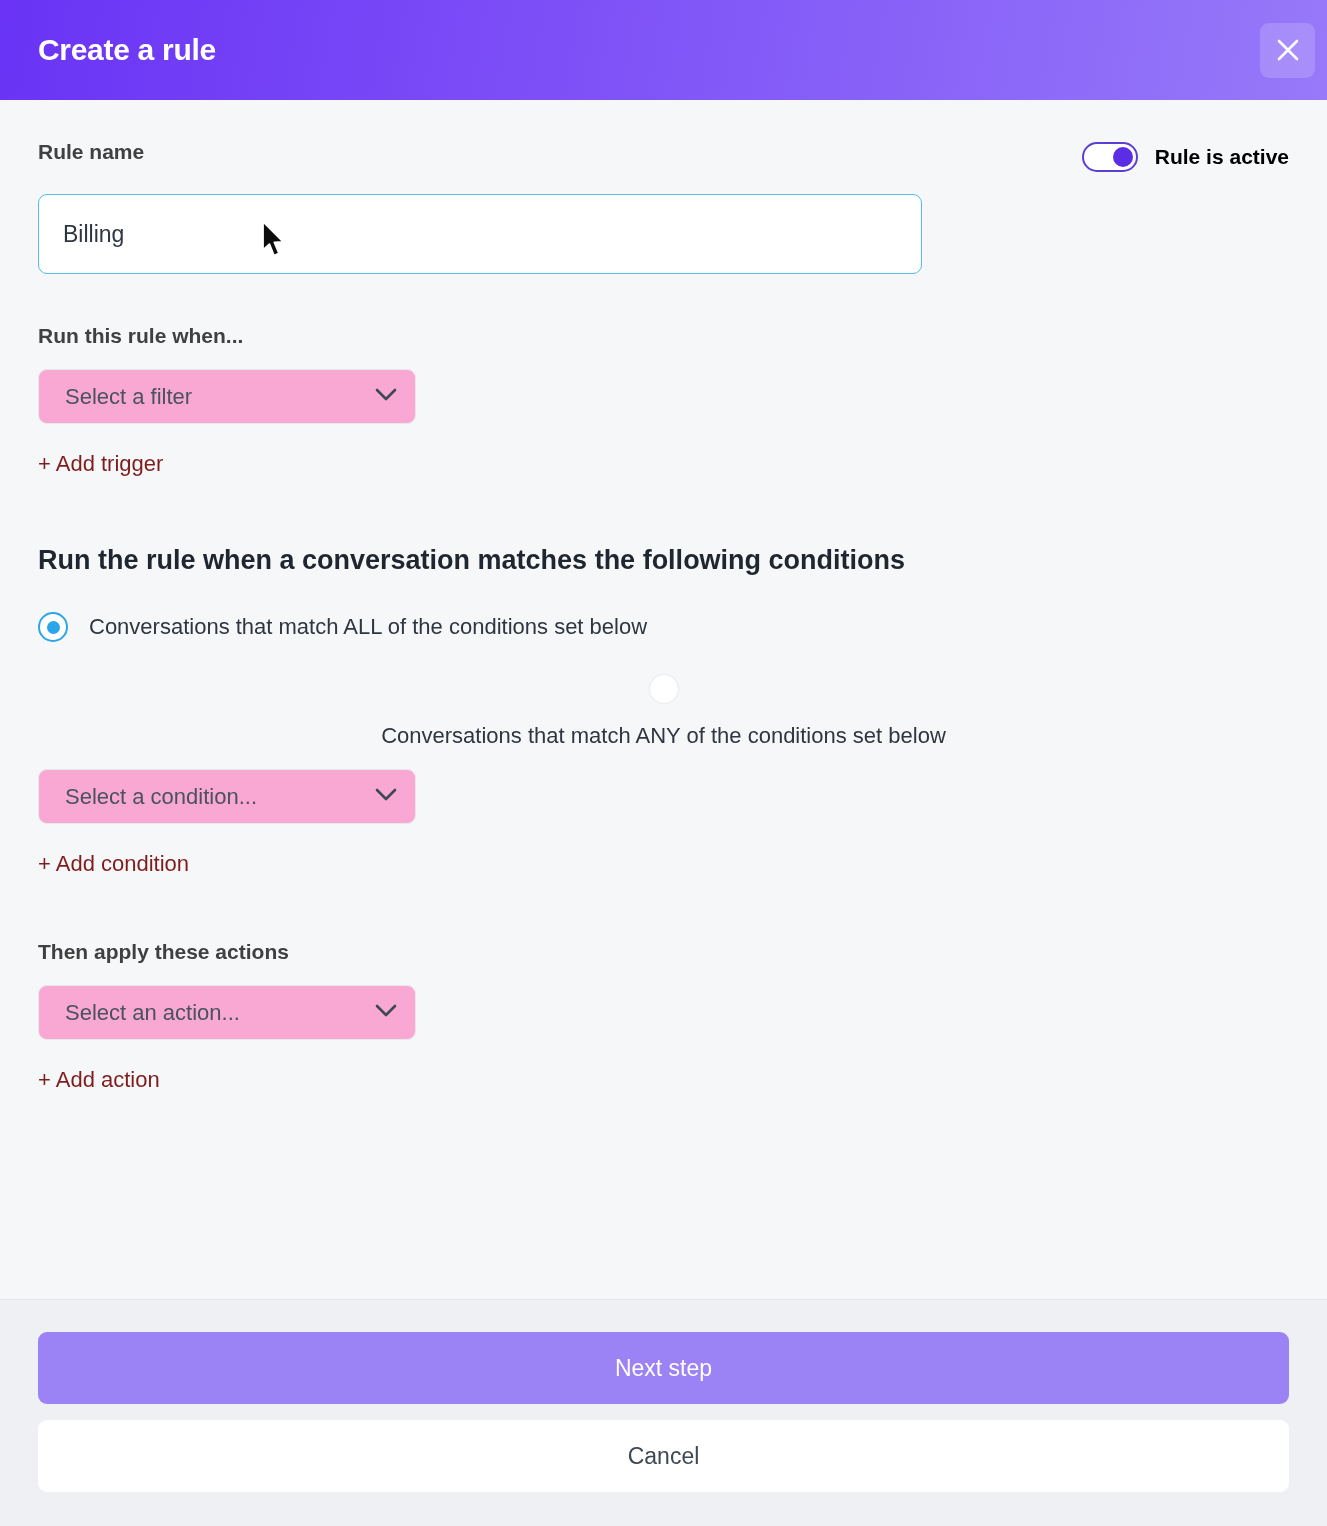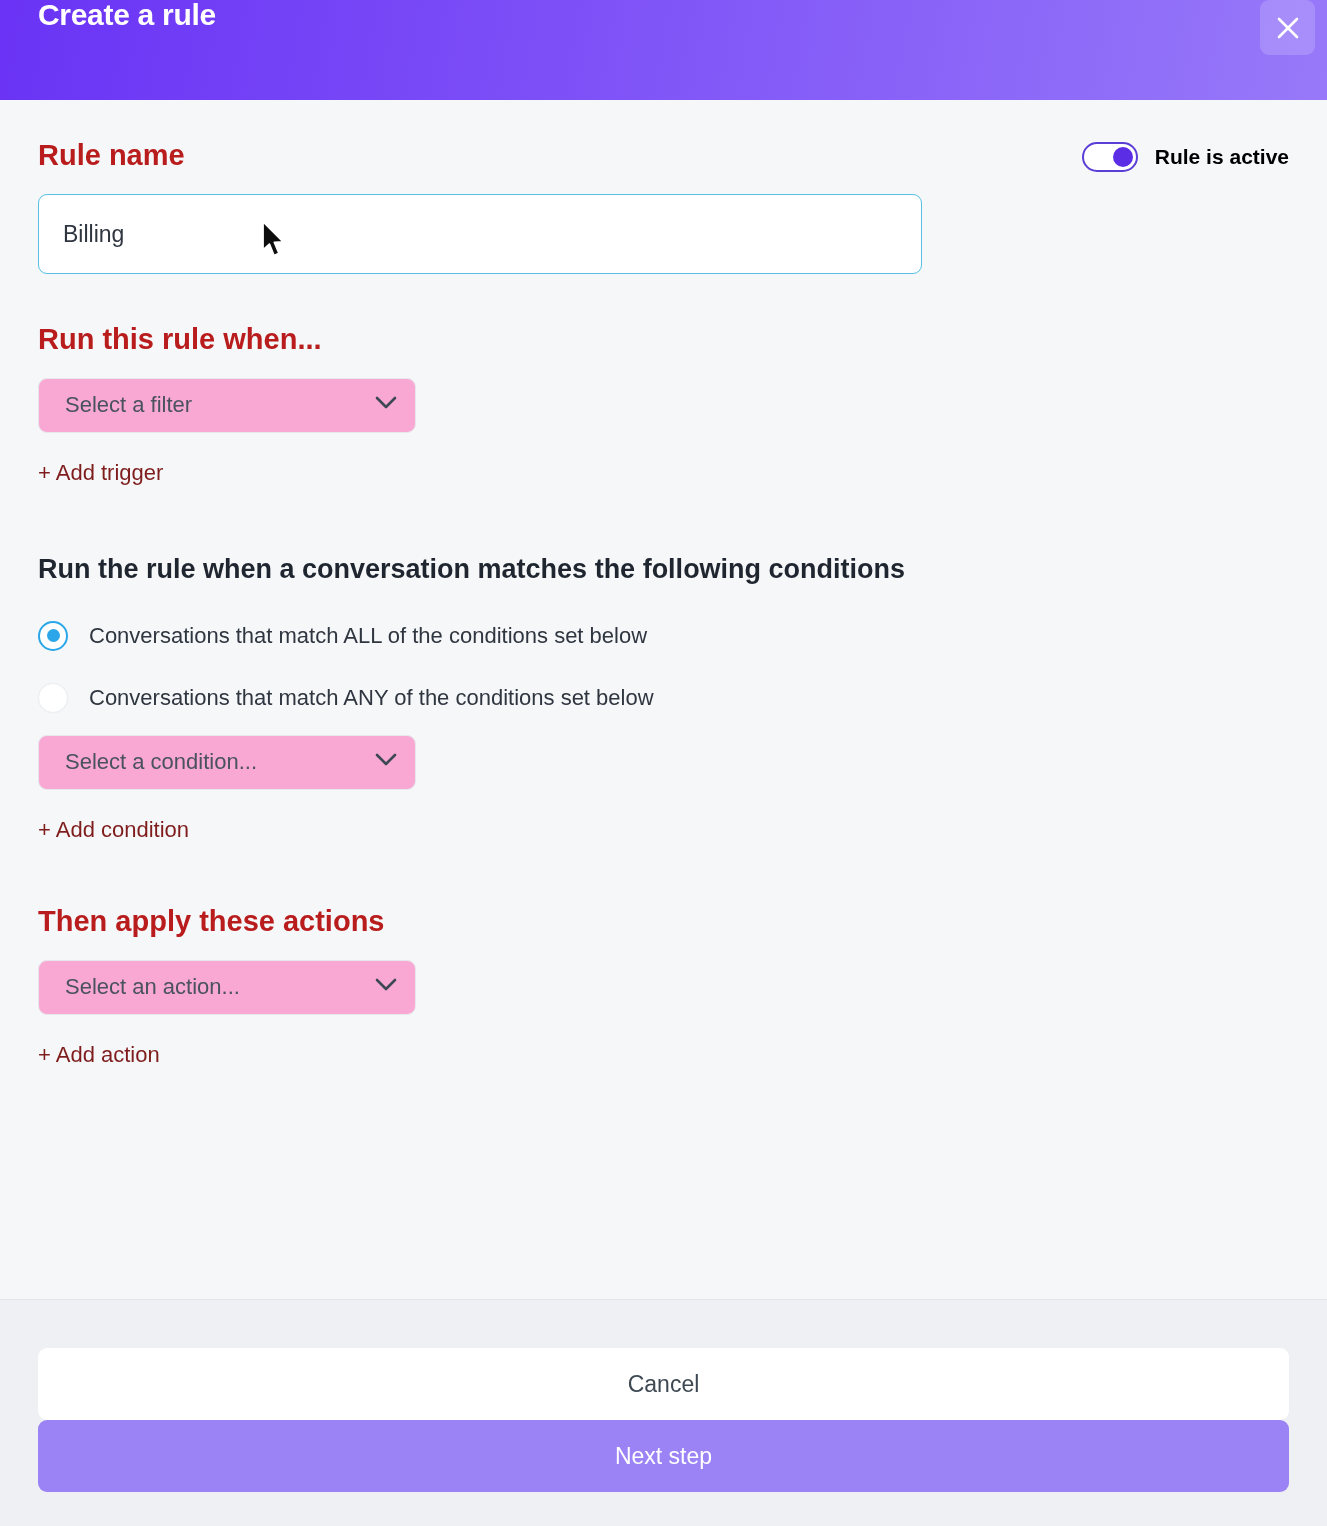--- a/index.html
+++ b/index.html
@@ -26,20 +26,21 @@
     background: #f6f7f9;
     position: relative;
   }
 
   
   .modal-header {
     height: 100px;
     flex: 0 0 100px;
     background: linear-gradient(100deg, #6a33f5 0%, #7b4df7 38%, #9779f9 100%);
     display: flex;
+    align-items: center;
     justify-content: space-between;
     padding: 0 12px 0 38px;
     position: relative;
   }
 
   .modal-title {
     font-size: 30px;
     font-weight: bold;
     color: #ffffff;
     letter-spacing: -0.3px;
@@ -67,23 +68,23 @@
     overflow: hidden;
   }
 
   .row-between {
     display: flex;
     align-items: flex-start;
     justify-content: space-between;
   }
 
   .field-label {
-    font-size: 29px;
+    font-size: 21px;
     font-weight: bold;
-    color: #b91c1c;
+    color: #404040;
     line-height: 1.1;
   }
 
   
   .toggle-wrap {
     display: flex;
     align-items: center;
     gap: 17px;
     margin-top: 2px;
   }
@@ -166,21 +167,21 @@
     user-select: none;
   }
 
   
   .radio-row {
     display: flex;
     align-items: center;
     gap: 21px;
     cursor: pointer;
   }
-  .radio-row + .radio-row { margin-top: 32px; }
+  .radio-row + .radio-row { margin-top: 32px; flex-direction: column; }
   .radio-first { margin-top: 36px; }
 
   .radio {
     width: 30px;
     height: 30px;
     border-radius: 50%;
     flex: 0 0 auto;
     background: #ffffff;
     display: flex;
     align-items: center;
@@ -345,17 +346,17 @@
     
     <span class="cursor">
       <svg width="26" height="40" viewBox="0 0 26 40" aria-hidden="true">
         <path d="M2 1.5 L2 30 L8.4 24.2 L13 35.5 L18 33.3 L13.4 22.4 L22.2 21.8 Z" fill="#0d0d0d" stroke="#ffffff" stroke-width="1.8" stroke-linejoin="round"></path>
       </svg>
     </span>
 
   </div>
 
   <div class="modal-footer">
+    <button class="btn btn-primary">Next step</button>
     <button class="btn btn-secondary">Cancel</button>
-    <button class="btn btn-primary">Next step</button>
   </div>
 
 </div>
 
 </body></html>

